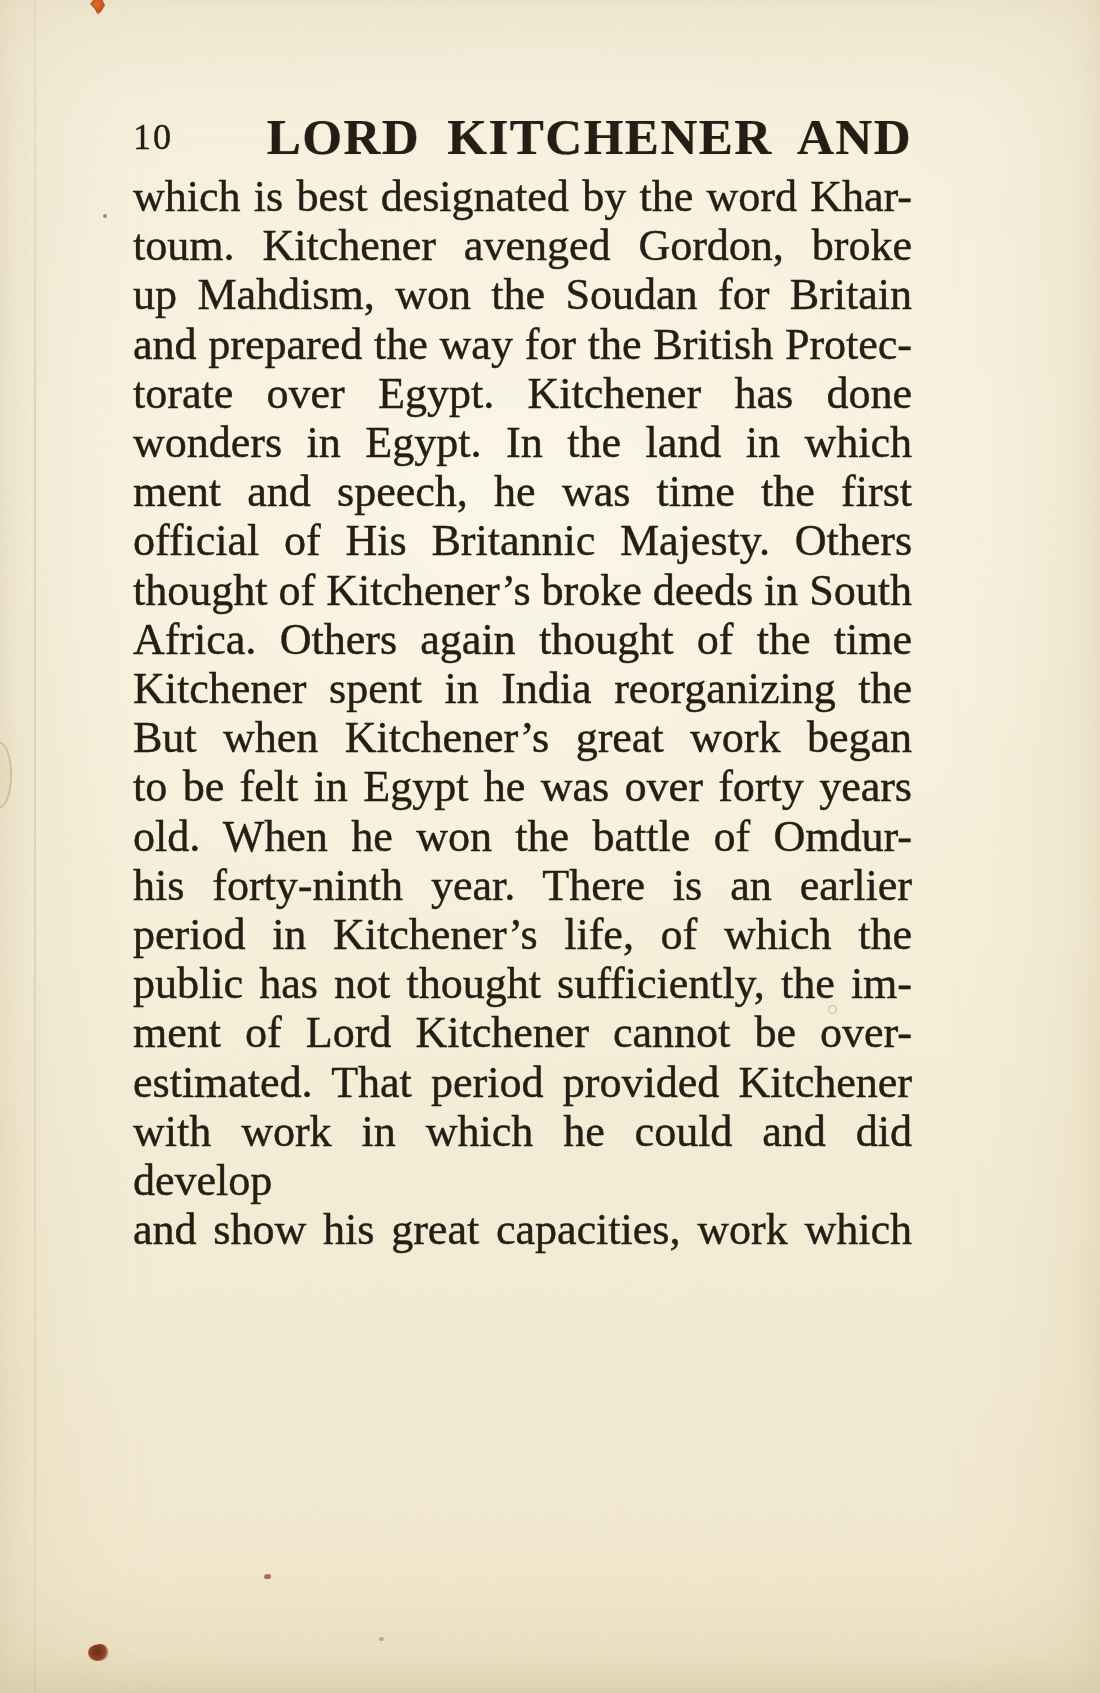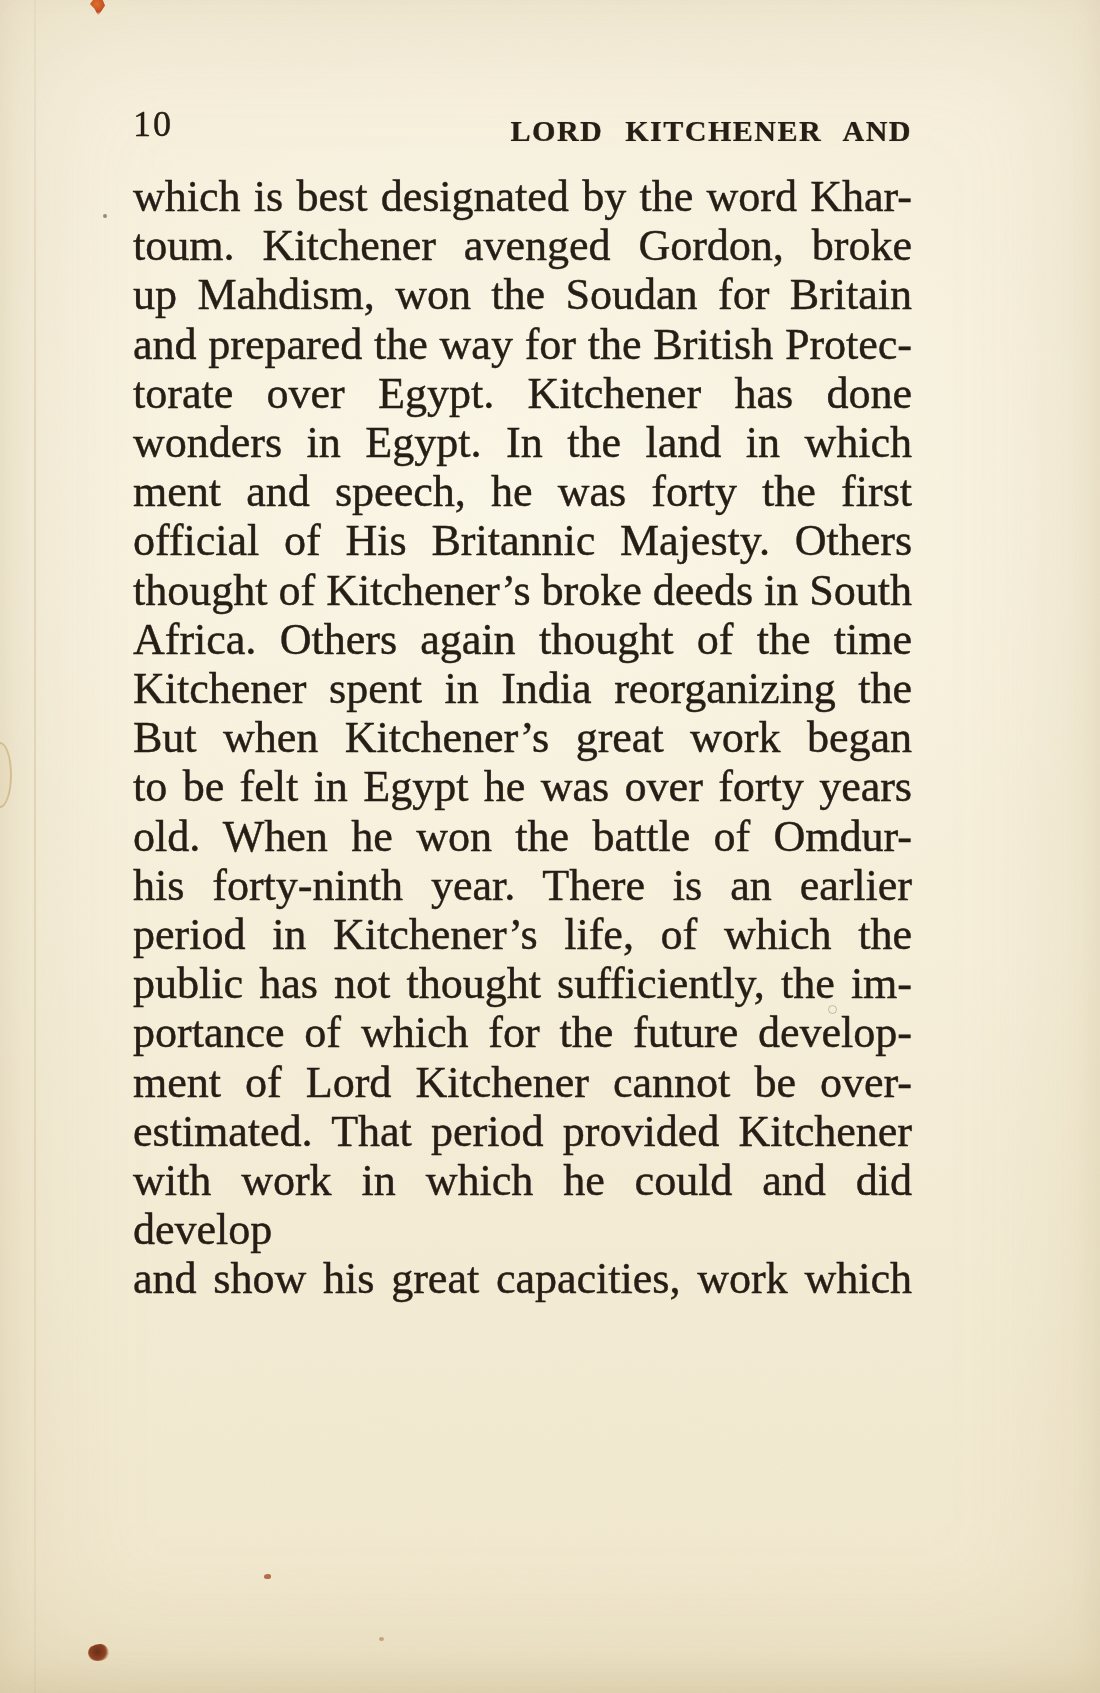--- a/index.html
+++ b/index.html
@@ -26,21 +26,21 @@
   .running-head{
     position:absolute;left:133px;right:188px;top:108px;
     display:flex;justify-content:space-between;align-items:baseline;
   }
   .pnum{
     font-size:36px;letter-spacing:2px;position:relative;top:-5px;
     -webkit-text-stroke:0.3px #261e16;
     text-shadow:0.3px 0.3px 0.7px rgba(40,30,20,0.35);
   }
   .title{
-    font-size:30px;font-weight:bold;letter-spacing:1.5px;word-spacing:13px;
+    font-size:51px;font-weight:bold;letter-spacing:1.5px;word-spacing:13px;
     -webkit-text-stroke:0.2px #241c14;
     text-shadow:0.4px 0.4px 0.8px rgba(40,30,20,0.3);
     white-space:nowrap;
   }
   .text{
     position:absolute;left:133px;top:172px;width:779px;
     font-size:44px;line-height:49.2px;
     -webkit-text-stroke:0.35px #2a2119;
     text-shadow:0.3px 0.3px 0.7px rgba(40,30,20,0.32);
   }
@@ -87,32 +87,31 @@
     <span class="title">LORD KITCHENER AND</span>
   </header>
 
   <main class="text">
       <div class="line">which is best designated by the word Khar-</div>
       <div class="line">toum. Kitchener avenged Gordon, broke</div>
       <div class="line">up Mahdism, won the Soudan for Britain</div>
       <div class="line">and prepared the way for the British Protec-</div>
       <div class="line">torate over Egypt. Kitchener has done</div>
       <div class="line">wonders in Egypt. In the land in which</div>
-      <div class="line">ment and speech, he was forty the first</div>
+      <div class="line">ment and speech, he was time the first</div>
       <div class="line">official of His Britannic Majesty. Others</div>
       <div class="line">thought of Kitchener’s broke deeds in South</div>
       <div class="line">Africa. Others again thought of the time</div>
       <div class="line">Kitchener spent in India reorganizing the</div>
       <div class="line">But when Kitchener’s great work began</div>
       <div class="line">to be felt in Egypt he was over forty years</div>
       <div class="line">old. When he won the battle of Omdur-</div>
       <div class="line">his forty-ninth year. There is an earlier</div>
       <div class="line">period in Kitchener’s life, of which the</div>
       <div class="line">public has not thought sufficiently, the im-</div>
-      <div class="line">portance of which for the future develop-</div>
       <div class="line">ment of Lord Kitchener cannot be over-</div>
       <div class="line">estimated. That period provided Kitchener</div>
       <div class="line">with work in which he could and did develop</div>
       <div class="line">and show his great capacities, work which</div>
     </main>
 
   <div class="stain stain-top"></div>
   <div class="stain stain-bottom"></div>
   <div class="stain speck-1"></div>
   <div class="stain speck-2"></div>

